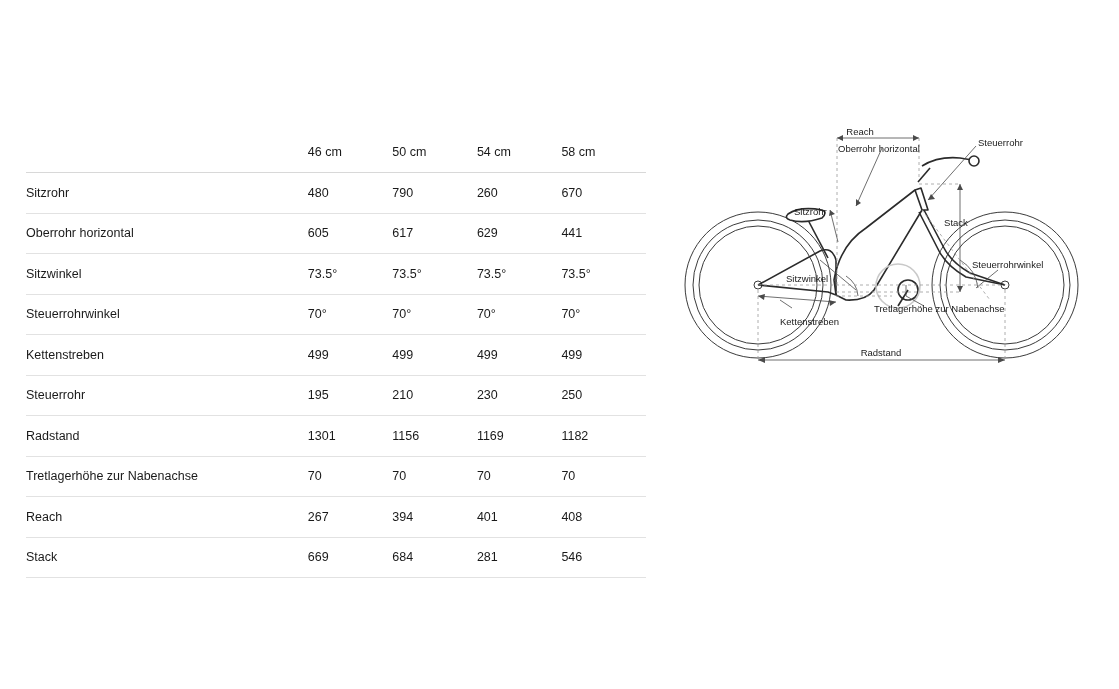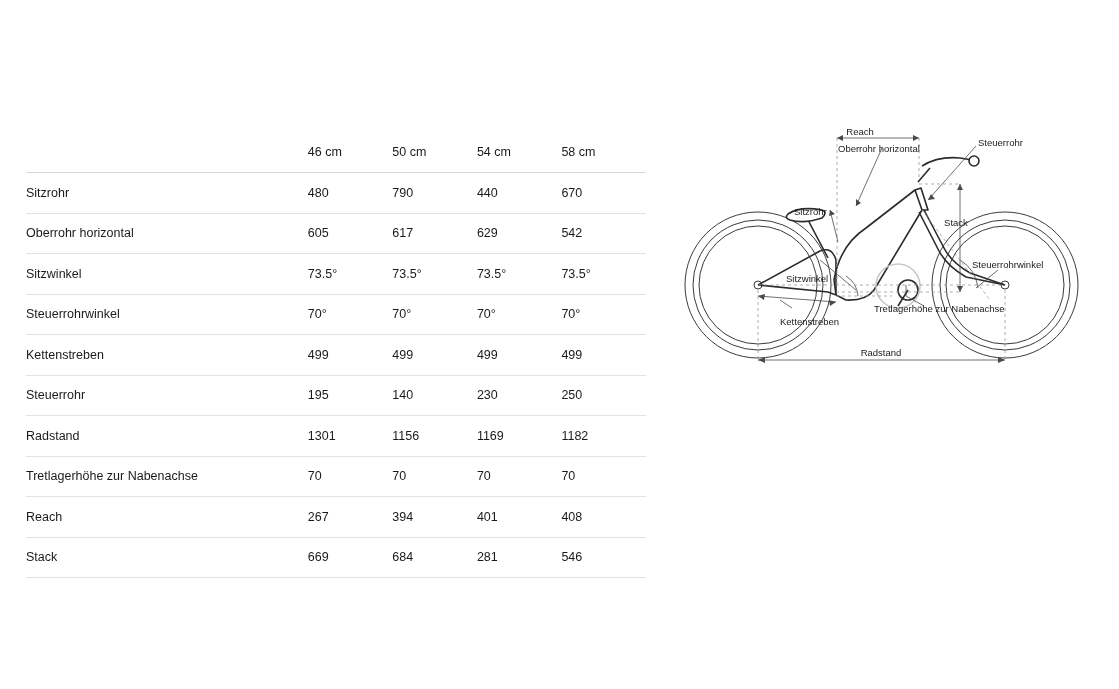--- a/index.html
+++ b/index.html
@@ -90,29 +90,29 @@
         <th class="col-val">50 cm</th>
         <th class="col-val">54 cm</th>
         <th class="col-val">58 cm</th>
       </tr>
     </thead>
     <tbody>
       <tr>
         <td class="col-label">Sitzrohr</td>
         <td class="col-val">480</td>
         <td class="col-val">790</td>
-        <td class="col-val">440</td>
+        <td class="col-val">260</td>
         <td class="col-val">670</td>
       </tr>
       <tr>
         <td class="col-label">Oberrohr horizontal</td>
         <td class="col-val">605</td>
         <td class="col-val">617</td>
         <td class="col-val">629</td>
-        <td class="col-val">542</td>
+        <td class="col-val">441</td>
       </tr>
       <tr>
         <td class="col-label">Sitzwinkel</td>
         <td class="col-val">73.5°</td>
         <td class="col-val">73.5°</td>
         <td class="col-val">73.5°</td>
         <td class="col-val">73.5°</td>
       </tr>
       <tr>
         <td class="col-label">Steuerrohrwinkel</td>
@@ -124,21 +124,21 @@
       <tr>
         <td class="col-label">Kettenstreben</td>
         <td class="col-val">499</td>
         <td class="col-val">499</td>
         <td class="col-val">499</td>
         <td class="col-val">499</td>
       </tr>
       <tr>
         <td class="col-label">Steuerrohr</td>
         <td class="col-val">195</td>
-        <td class="col-val">140</td>
+        <td class="col-val">210</td>
         <td class="col-val">230</td>
         <td class="col-val">250</td>
       </tr>
       <tr>
         <td class="col-label">Radstand</td>
         <td class="col-val">1301</td>
         <td class="col-val">1156</td>
         <td class="col-val">1169</td>
         <td class="col-val">1182</td>
       </tr>

